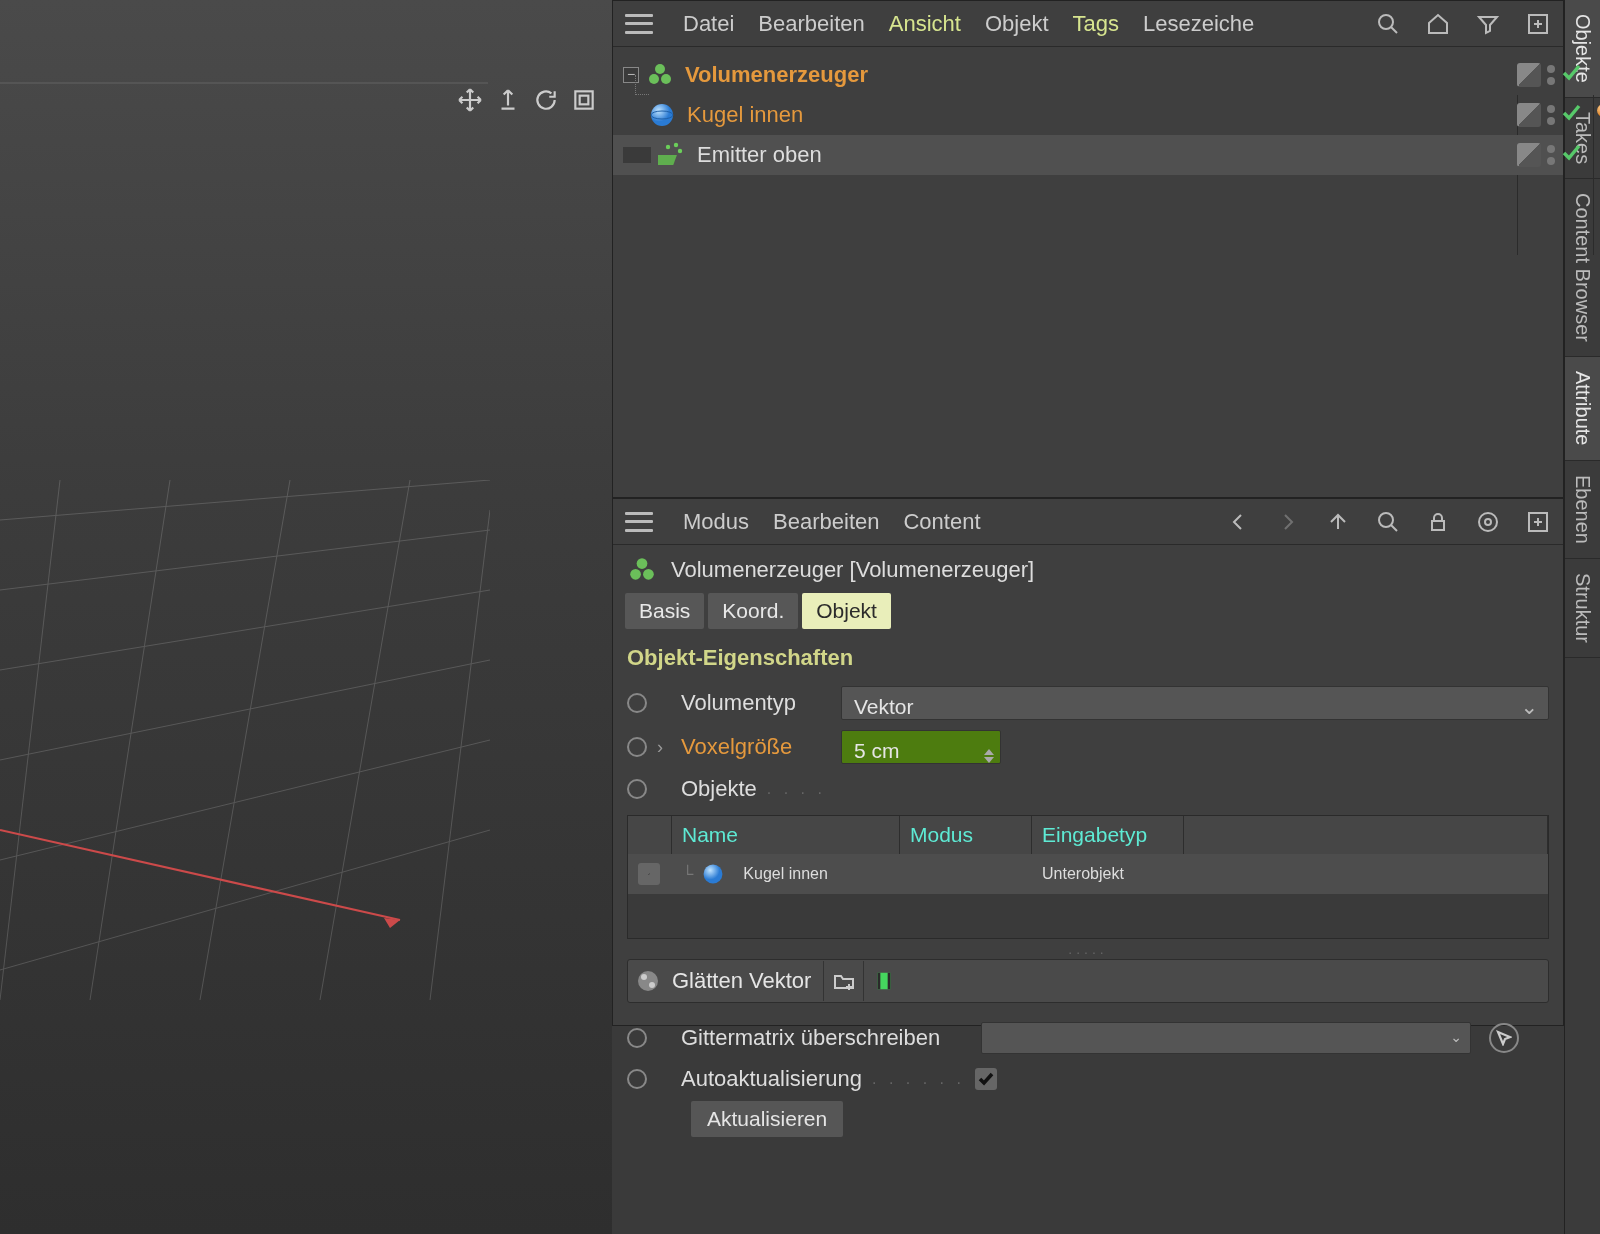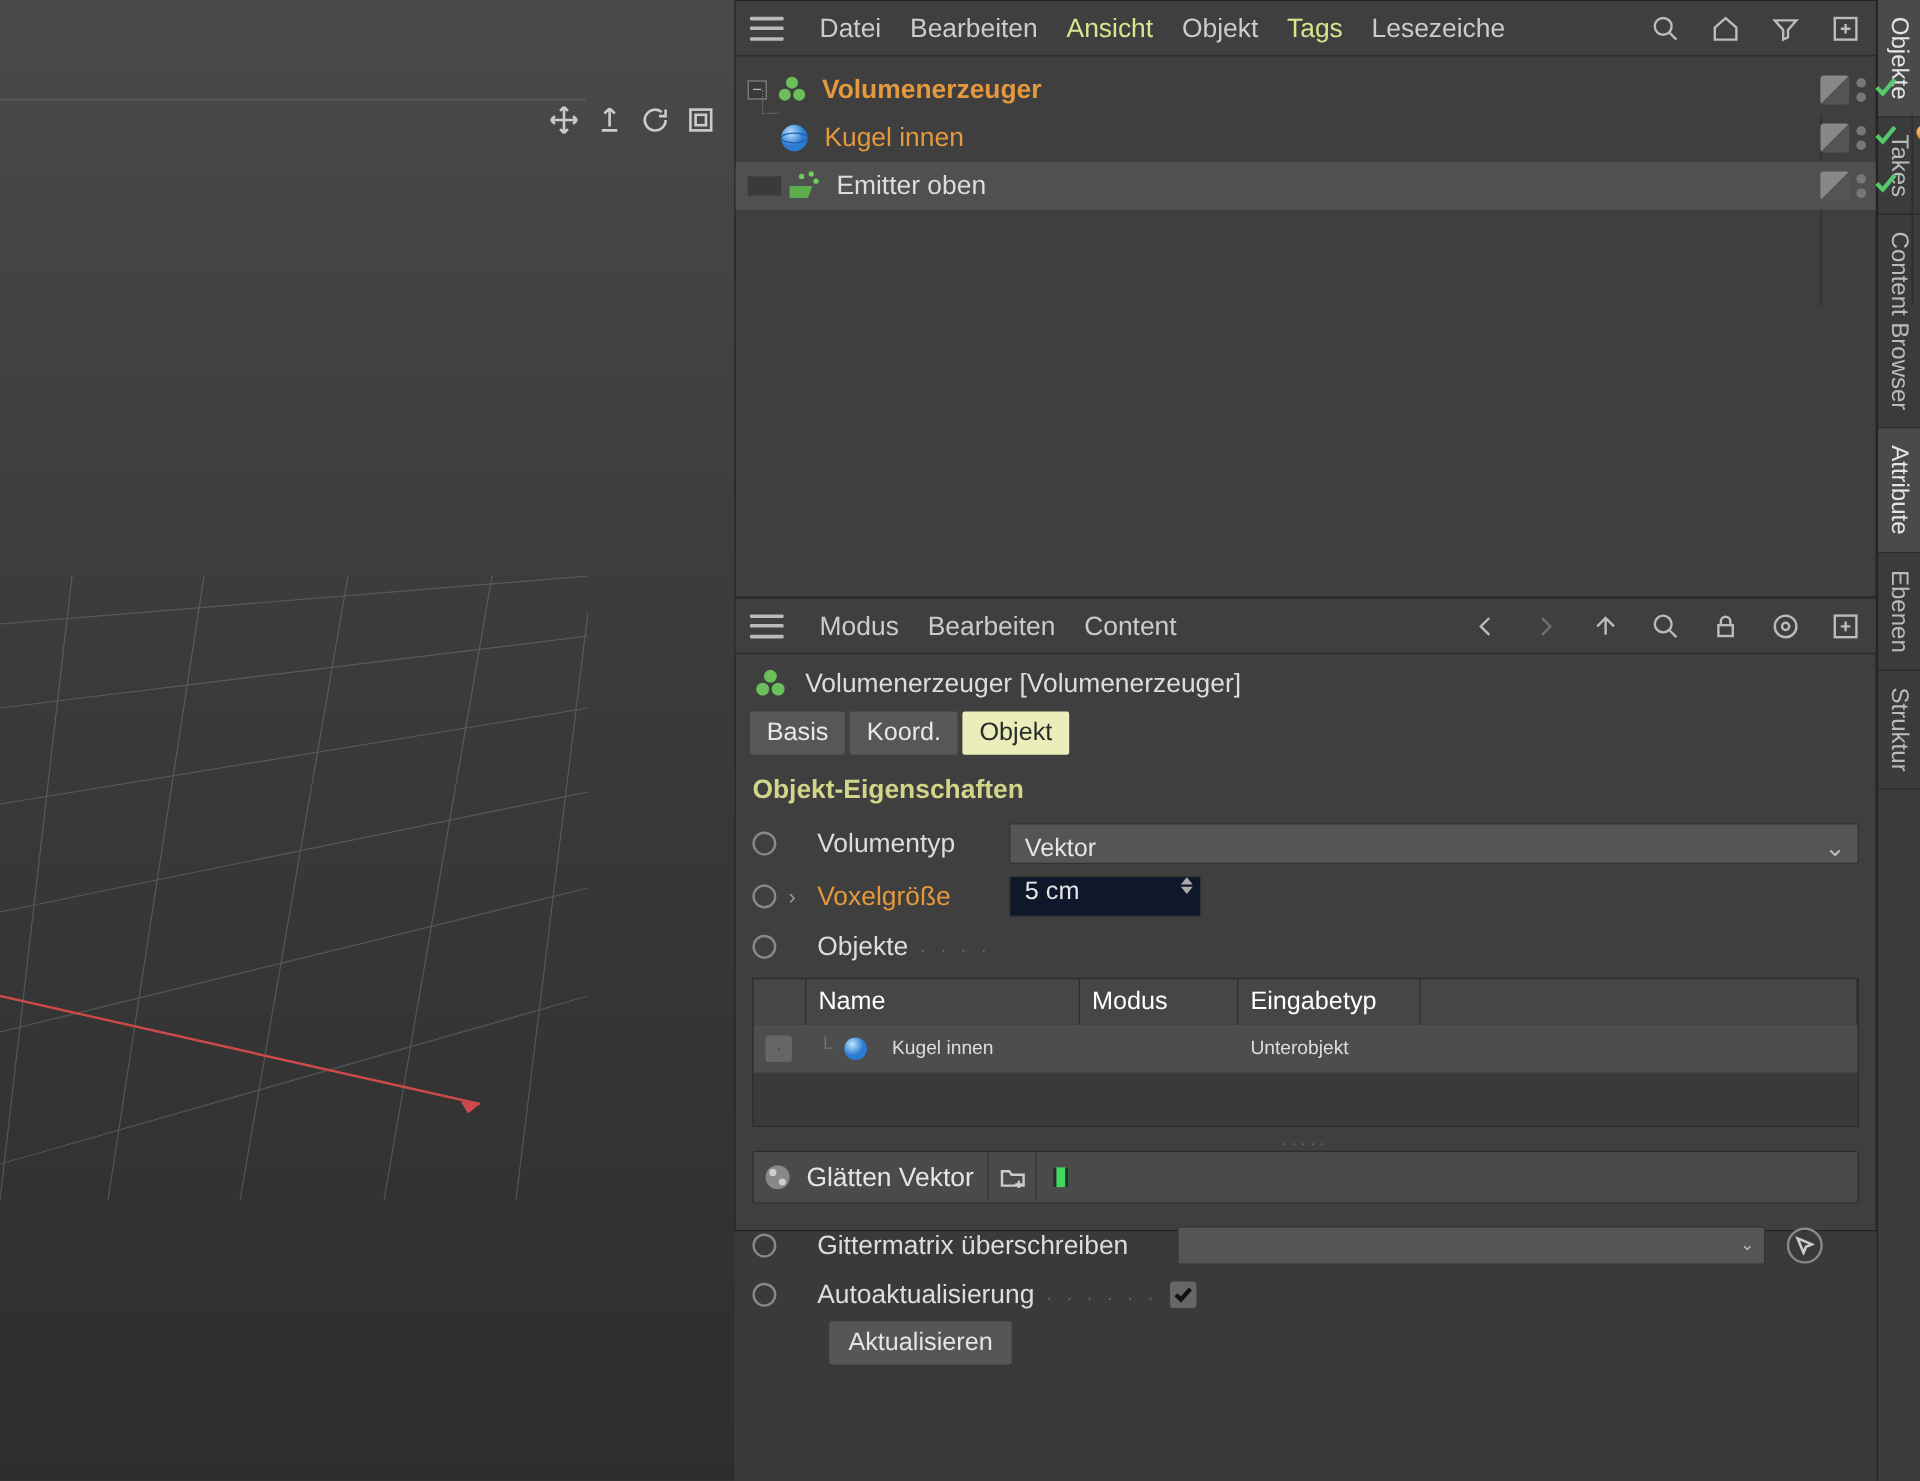--- a/index.html
+++ b/index.html
@@ -68,28 +68,28 @@
 .section-title { color:#d1d689; font-size:22px; font-weight:600; padding:8px 14px 10px 14px; }
 .prop-row { display:flex; align-items:center; padding:5px 14px; font-size:22px; gap:10px; min-height:40px; }
 .prop-anim { width:20px; height:20px; border:2px solid #888; border-radius:50%; flex-shrink:0; }
 .prop-exp { width:14px; color:#999; font-size:18px; flex-shrink:0; }
 .prop-label { width:150px; color:#ddd; }
 .prop-label.orange { color:#e5993d; }
 .prop-label.wide { width:290px; }
 .prop-dots { color:#666; letter-spacing:4px; font-size:16px; flex:0 0 auto; }
 .dd { flex:1; background:#555; border:1px solid #333; height:34px; display:flex; align-items:flex-end; padding:0 12px; color:#e5e5e5; font-size:21px; position:relative; border-radius:2px; }
 .dd .chev { position:absolute; right:10px; color:#bbb; }
-.numfield { width:160px; background:#0f172a; border:1px solid #333; height:34px; display:flex; align-items:flex-start; padding:0 12px; color:#e5e5e5; font-size:21px; border-radius:2px; position:relative; }
+.numfield { width:160px; background:#4d7c0f; border:1px solid #333; height:34px; display:flex; align-items:flex-end; padding:0 12px; color:#e5e5e5; font-size:21px; border-radius:2px; position:relative; }
 .numfield .spin { position:absolute; right:6px; display:flex; flex-direction:column; gap:2px; }
 .numfield .spin span { width:0;height:0;border-left:5px solid transparent;border-right:5px solid transparent; }
 .numfield .spin .up { border-bottom:6px solid #aaa; }
 .numfield .spin .dn { border-top:6px solid #aaa; }
 
 .obj-table { margin:6px 14px 2px 14px; border:1px solid #2a2a2a; background:#3a3a3a; }
-.obj-table .hdr { display:flex; background:#464646; height:38px; align-items:center; font-size:21px; color:#ffffff; }
+.obj-table .hdr { display:flex; background:#464646; height:38px; align-items:center; font-size:21px; color:#5eead4; }
 .obj-table .hdr div { padding:0 10px; border-right:1px solid #2d2d2d; height:100%; display:flex; align-items:center; }
 .obj-table .row { display:flex; height:40px; align-items:center; background:#4d4d4d; }
 .obj-table .row div { padding:0 10px; }
 .obj-table .row.empty { background:#3a3a3a; height:44px; }
 .c-chk { width:44px; justify-content:center; }
 .c-name { width:228px; }
 .c-mode { width:132px; }
 .c-type { width:152px; }
 .c-rest { flex:1; }
 .chkbox { width:22px; height:22px; background:#666; border-radius:3px; display:flex; align-items:center; justify-content:center; }

